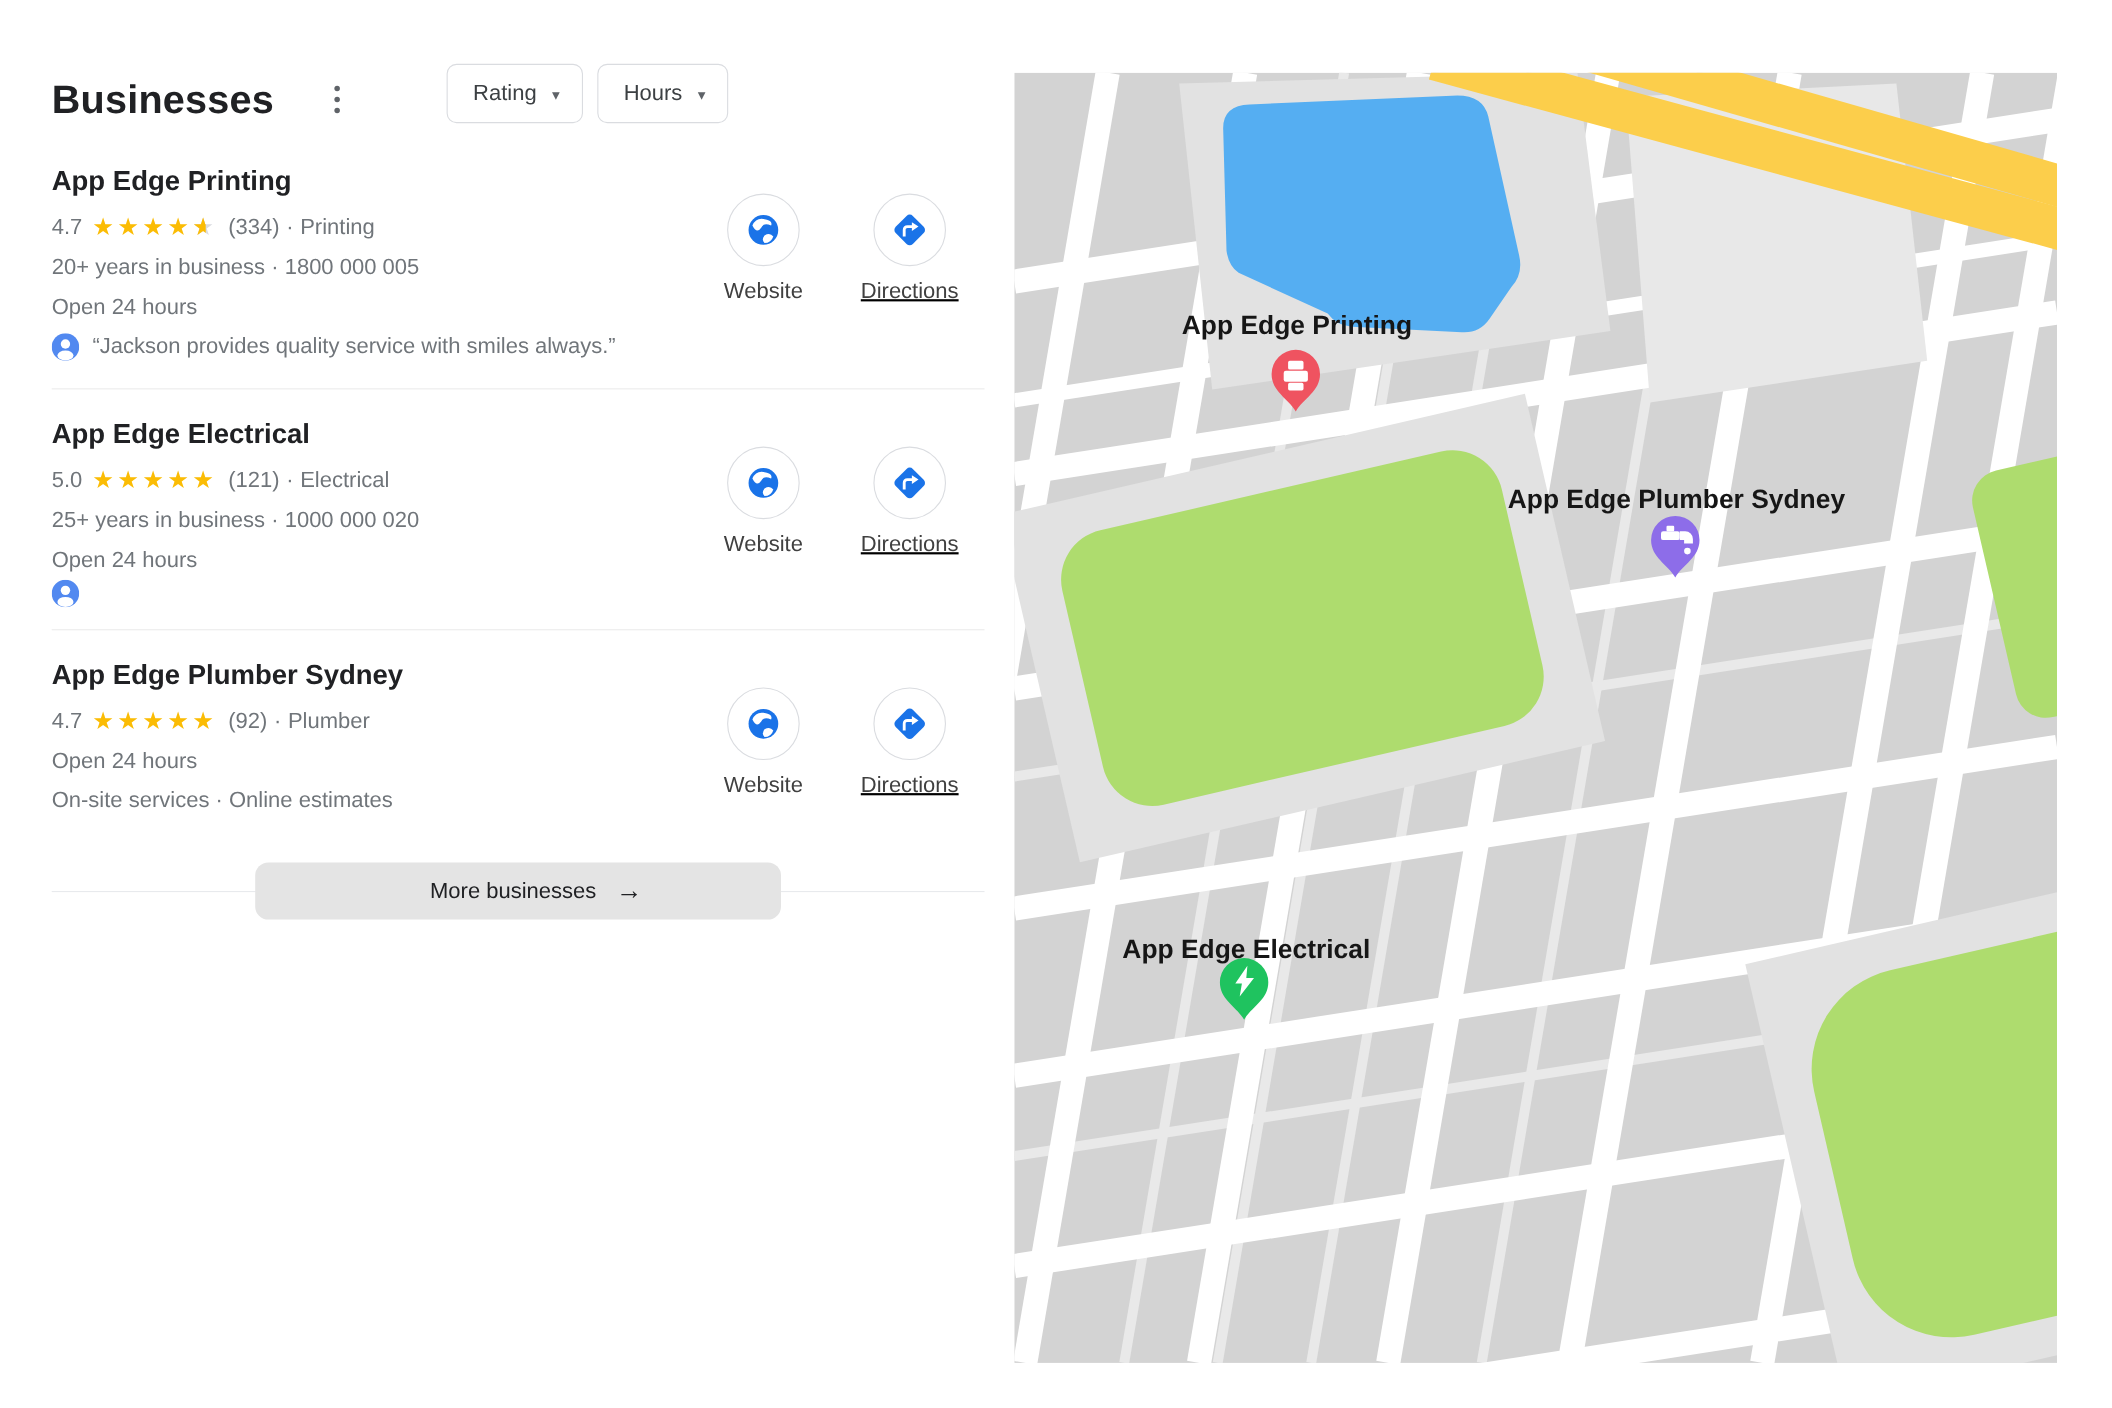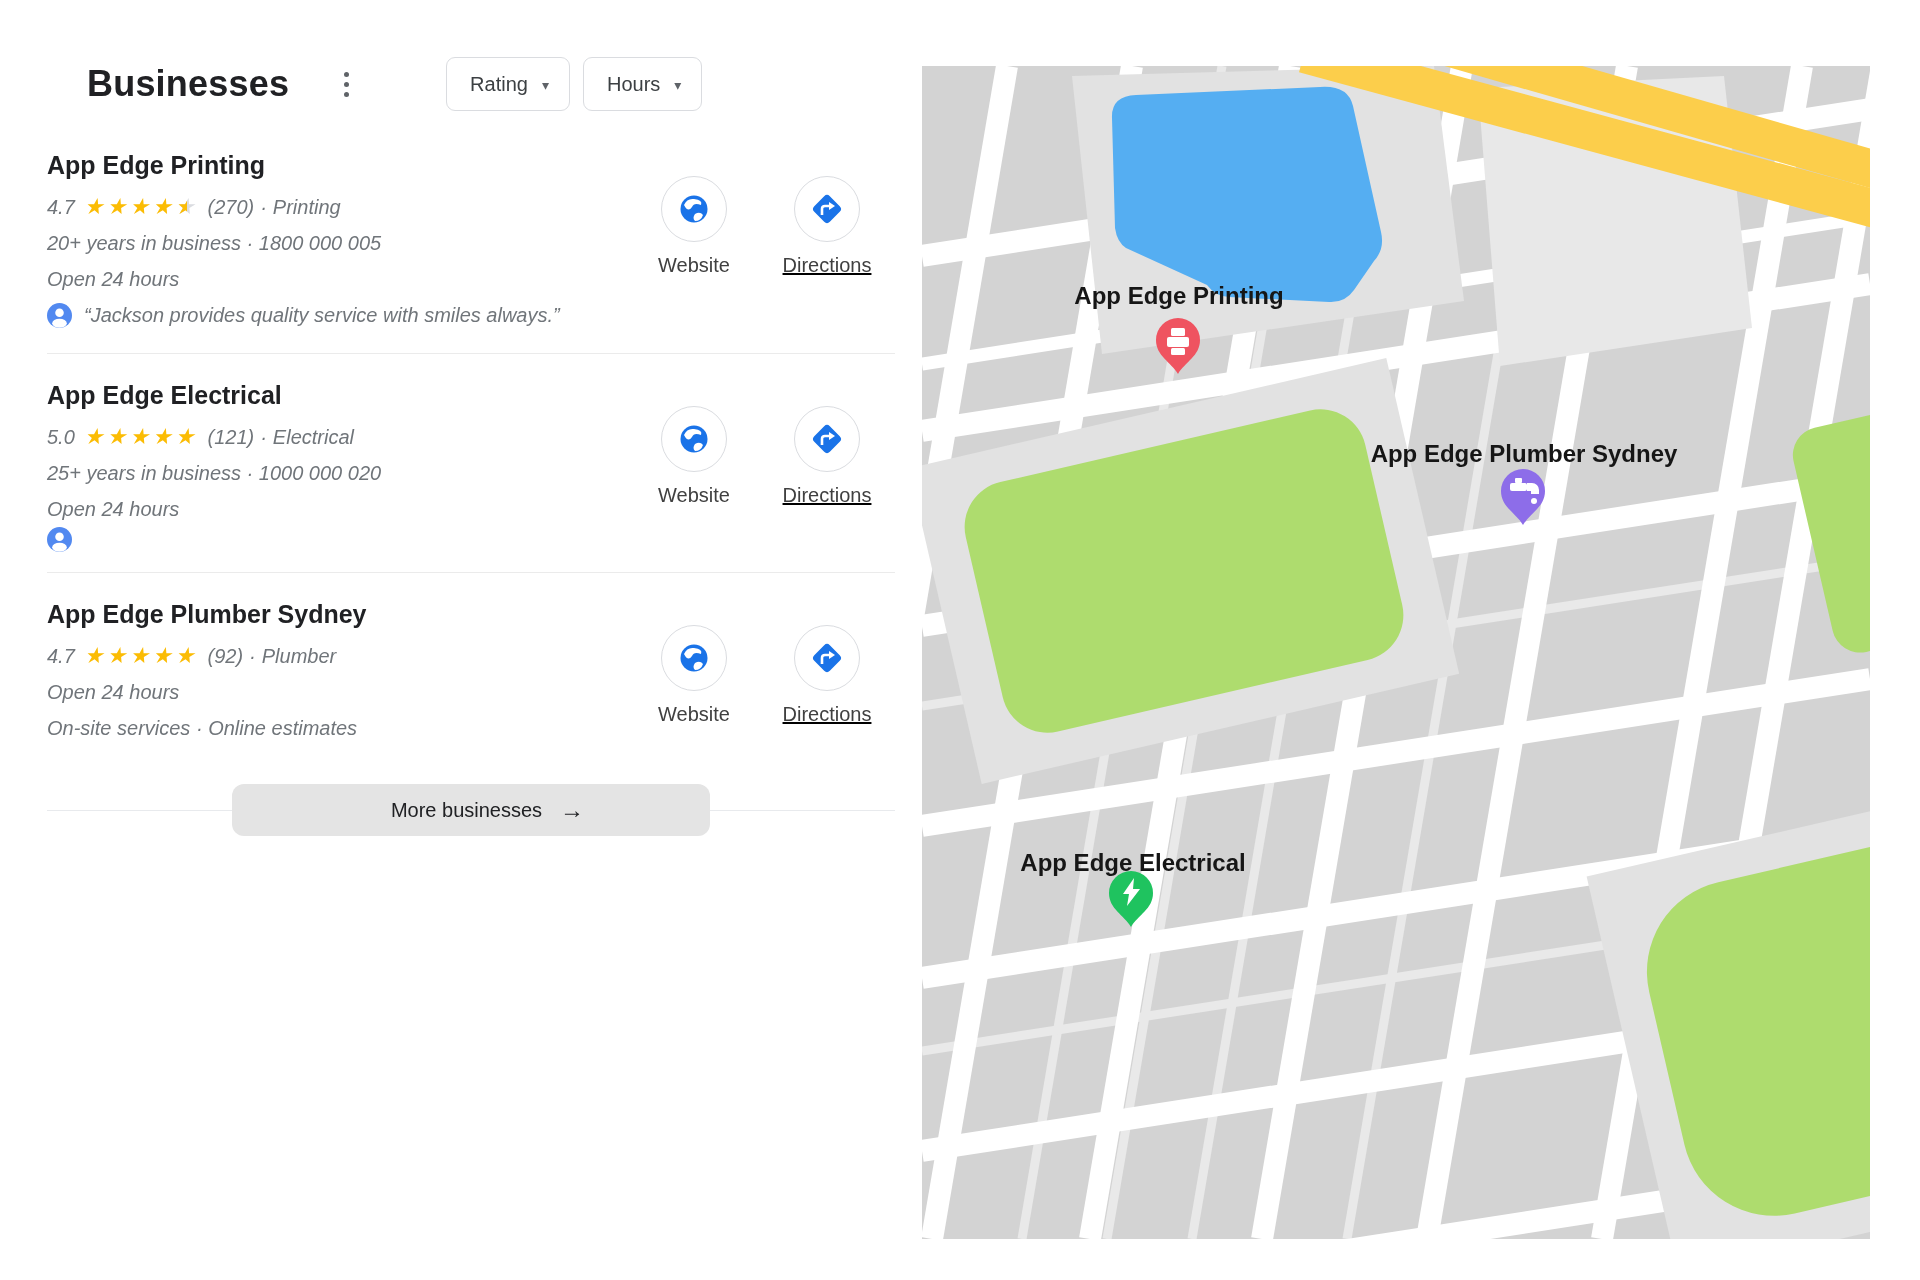--- a/index.html
+++ b/index.html
@@ -1,33 +1,33 @@
 <!DOCTYPE html>
 <html><head>
 <meta charset="utf-8">
 <style>
   html,body{margin:0;padding:0;background:#fff;font-family:"Liberation Sans",sans-serif;}
   #stage{position:relative;width:1920px;height:1280px;background:#fff;overflow:hidden;}
 
   
   .panel{position:absolute;left:47px;top:0;width:848px;}
-  .hdr{display:flex;align-items:center;margin-top:56px;height:56px;margin-left:40px;}
+  .hdr{display:flex;align-items:flex-end;margin-top:56px;height:56px;}
   .title{font-size:36px;font-weight:600;color:#202124;letter-spacing:.2px;}
   .kebab{margin-left:44px;width:26px;height:44px;display:flex;flex-direction:column;align-items:center;justify-content:center;gap:5px;cursor:pointer;background:none;border:none;padding:0;}
   .kebab i{width:5px;height:5px;border-radius:50%;background:#5f6368;display:block;}
   .chips{display:flex;gap:13px;margin-left:42px;padding-left:45px;}
   .chip{height:54px;display:flex;align-items:center;gap:14px;padding:0 20px 0 23px;
         border:1px solid #dadce0;border-radius:9px;background:#fff;font-size:20px;color:#3c4043;cursor:pointer;}
   .chip .caret{font-size:14px;color:#5f6368;transform:translateY(1px);}
 
   .listings{margin-top:12px;}
   .listing{position:relative;padding:26px 0 20px;border-bottom:1px solid #ebebeb;}
   .listing.last{border-bottom:none;padding-bottom:14px;}
   .biz-name{font-size:25px;font-weight:600;color:#202124;line-height:30px;margin-bottom:9px;cursor:pointer;display:inline-block;}
-  .row{font-size:20px;color:#70757a;line-height:36px;font-style:italic;}
+  .row{font-size:20px;color:#70757a;line-height:36px;}
   .rating-row{display:flex;align-items:center;}
   .rating-val{margin-right:9px;}
   .stars{display:inline-flex;margin-right:10px;}
   .star{color:#fbbc04;font-size:22px;letter-spacing:3px;line-height:24px;}
   .star.half{position:relative;color:#dadce0;}
   .star.half .fill{position:absolute;left:0;top:0;width:56%;overflow:hidden;color:#fbbc04;}
   .dot-sep{margin:0 6px;}
   .quote-row{display:flex;align-items:center;gap:12px;line-height:36px;}
   .avatar{width:25px;height:25px;flex:0 0 25px;}
 
@@ -79,21 +79,21 @@
       <span class="biz-name">App Edge Printing</span>
       <div class="row rating-row">
         <span class="rating-val">4.7</span>
         <span class="stars">
               <span class="star">★</span>
               <span class="star">★</span>
               <span class="star">★</span>
               <span class="star">★</span>
               <span class="star half"><span>★</span><span class="fill">★</span></span>
             </span>
-        <span>(270)</span>
+        <span>(334)</span>
         <span class="dot-sep">·</span>
         <span>Printing</span>
       </div>
       <div class="row">20+ years in business · 1800 000 005</div>
       <div class="row">Open 24 hours</div>
       <div class="row quote-row">
         <svg class="avatar" viewBox="0 0 24 24">
           <circle cx="12" cy="12" r="12" fill="#5289f0"></circle>
           <circle cx="12" cy="9.3" r="4.1" fill="#ffffff"></circle>
           <ellipse cx="12" cy="19.4" rx="7" ry="4.4" fill="#ffffff"></ellipse>

